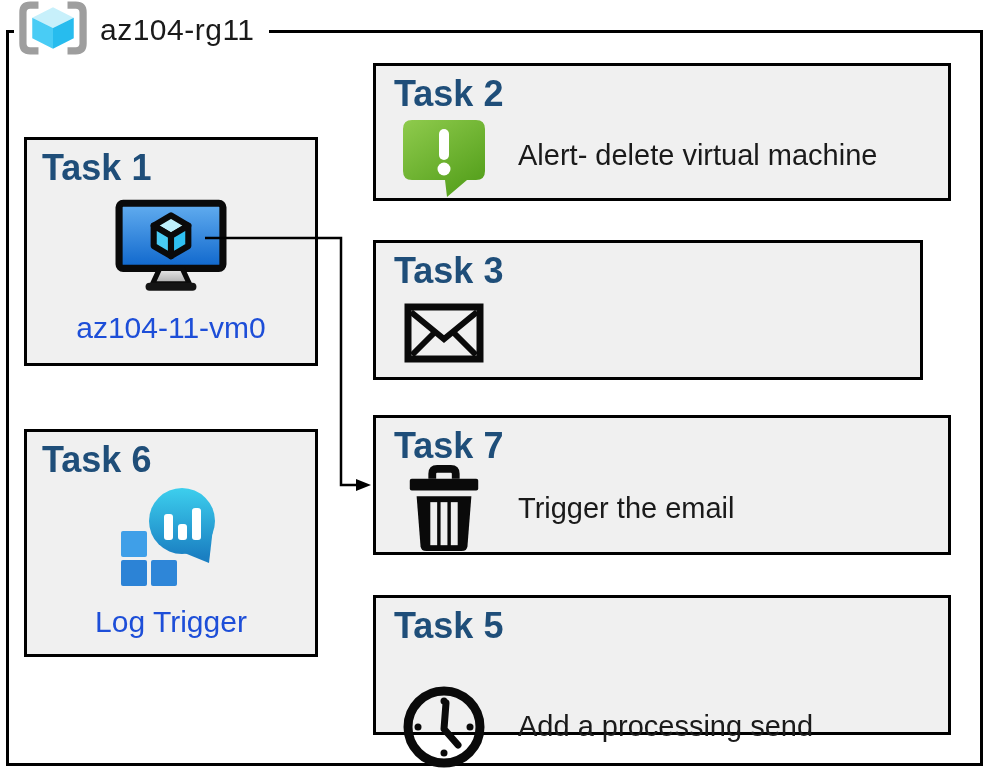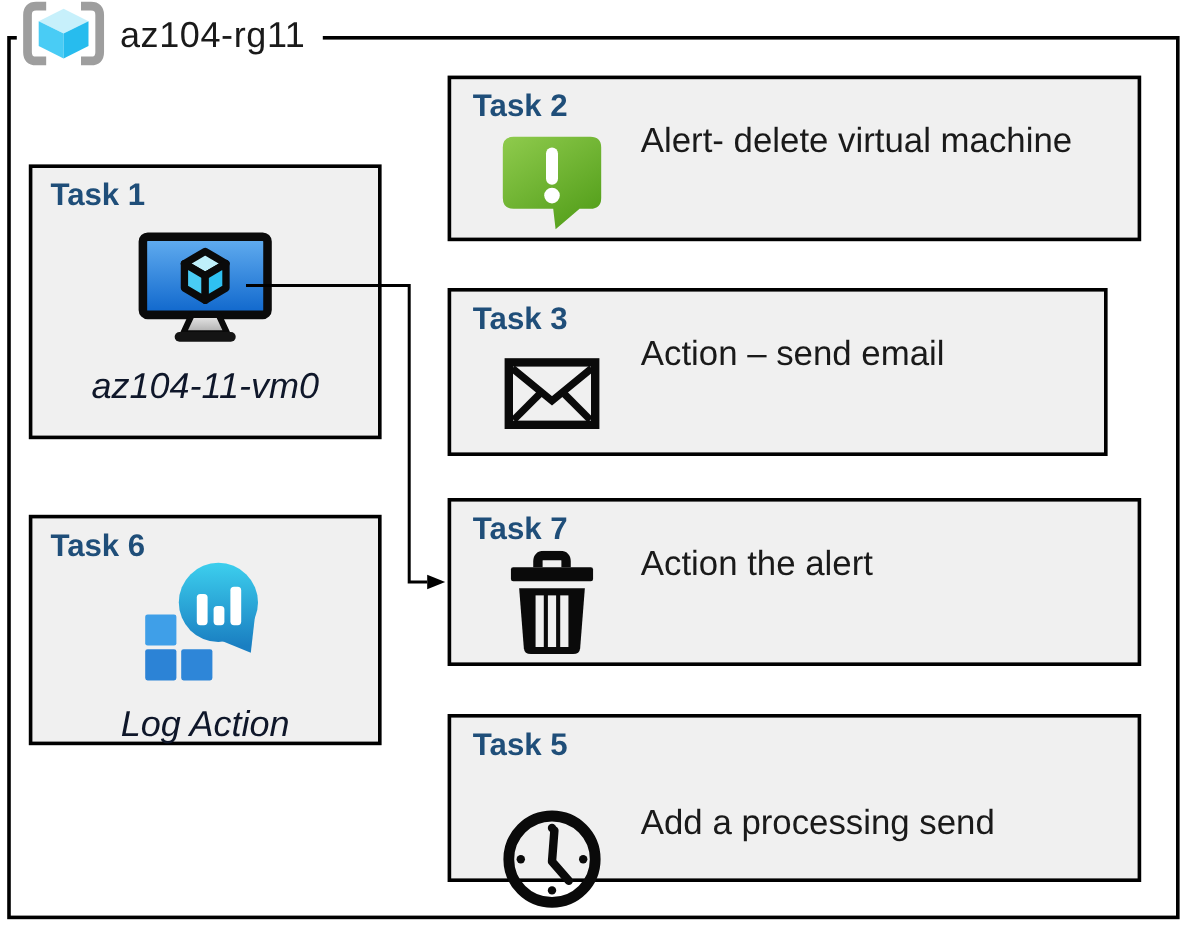--- a/index.html
+++ b/index.html
@@ -15,38 +15,38 @@
     position:absolute;left:14px;top:2px;height:56px;
     display:flex;align-items:center;gap:10px;background:#ffffff;
     padding:0 14px 0 2px;z-index:5;
   }
   .rg-title{font-size:30px;color:#1a1a1a;letter-spacing:0.5px;}
   .task-box{
     position:absolute;background:#f0f0f0;border:3px solid #000;
     box-sizing:border-box;display:flex;flex-direction:column;
   }
   .task-header{
-    font-weight:bold;font-size:26px;color:#1f4e79;line-height:1.05;
+    font-weight:bold;font-size:36px;color:#1f4e79;line-height:1.05;
   }
   .left-box .task-header{padding:9px 0 0 15px;}
   .right-box .task-header{padding:9px 0 0 18px;}
   .left-col{
     flex:1;display:flex;flex-direction:column;align-items:center;
     justify-content:center;gap:14px;padding-bottom:6px;
   }
-  .left-label{font-size:30px;color:#0f172a;font-style:italic;}
+  .left-label{font-size:30px;color:#1d4ed8;}
   .right-row{
-    flex:1;display:flex;padding-left:36px;gap:26px;
+    flex:1;display:flex;align-items:center;padding-left:20px;gap:26px;
   }
   .icon-cell{display:flex;align-items:center;justify-content:center;width:96px;flex:0 0 96px;}
   .right-label{font-size:29px;color:#1a1a1a;white-space:nowrap;}
   .arrow-overlay{position:absolute;left:0;top:0;width:992px;height:774px;pointer-events:none;z-index:4;}
   
   #task1{left:24px;top:137px;width:294px;height:229px;}
-  #task6{left:24px;top:429px;width:294px;height:192px;}
+  #task6{left:24px;top:429px;width:294px;height:228px;}
   #task2{left:373px;top:63px;width:578px;height:138px;}
   #task3{left:373px;top:240px;width:550px;height:140px;}
   #task4{left:373px;top:415px;width:578px;height:140px;}
   #task5{left:373px;top:595px;width:578px;height:140px;gap:36px;}
 </style>
 </head>
 <body>
 
 <div class="canvas">
 
@@ -106,21 +106,21 @@
           <rect x="2" y="44" width="26" height="26" rx="2" fill="#3f9fe8"></rect>
           <rect x="2" y="73" width="26" height="26" rx="2" fill="#2c83d6"></rect>
           <rect x="32" y="73" width="26" height="26" rx="2" fill="#2e86d8"></rect>
           <circle cx="63" cy="34" r="33" fill="url(#bubGrad)"></circle>
           <polygon points="94,41 63,65 90,76" fill="url(#bubGrad)"></polygon>
           <rect x="45" y="27" width="9" height="26" rx="3" fill="#ffffff"></rect>
           <rect x="59" y="37" width="9" height="16" rx="3" fill="#ffffff"></rect>
           <rect x="73" y="21" width="9" height="32" rx="3" fill="#ffffff"></rect>
         </svg>
       </span>
-      <div class="left-label">Log Action</div>
+      <div class="left-label">Log Trigger</div>
     </div>
   </div>
 
   <div class="task-box right-box" id="task2">
     <div class="task-header">Task 2</div>
     <div class="right-row">
       <span class="icon-cell">
         <svg width="92" height="86" viewBox="0 0 92 86">
           <defs>
             <linearGradient id="grnGrad" x1="0" y1="0" x2="0.7" y2="1">
@@ -141,38 +141,37 @@
     <div class="task-header">Task 3</div>
     <div class="right-row">
       <span class="icon-cell">
         <svg width="80" height="60" viewBox="0 0 80 60">
           <rect x="4" y="4" width="72" height="52" fill="#f0f0f0" stroke="#0a0a0a" stroke-width="7"></rect>
           <polyline points="7,9 40,36 73,9" fill="none" stroke="#0a0a0a" stroke-width="6"></polyline>
           <line x1="8" y1="52" x2="31" y2="29" stroke="#0a0a0a" stroke-width="6"></line>
           <line x1="72" y1="52" x2="49" y2="29" stroke="#0a0a0a" stroke-width="6"></line>
         </svg>
       </span>
-      <div class="right-label">Action – send email</div>
     </div>
   </div>
 
   <div class="task-box right-box" id="task4">
     <div class="task-header">Task 7</div>
     <div class="right-row">
       <span class="icon-cell">
         <svg width="82" height="88" viewBox="0 0 82 90">
           <path d="M29 14 V9 Q29 4 34 4 H48 Q53 4 53 9 V14" fill="none" stroke="#0a0a0a" stroke-width="8"></path>
           <rect x="6" y="14" width="70" height="12" rx="2" fill="#0a0a0a"></rect>
           <path d="M13 32 H69 L65 83 Q64.5 88 59 88 H23 Q17.5 88 17 83 Z" fill="#0a0a0a"></path>
           <rect x="27" y="38" width="7" height="44" fill="#f0f0f0"></rect>
           <rect x="37.5" y="38" width="7" height="44" fill="#f0f0f0"></rect>
           <rect x="48" y="38" width="7" height="44" fill="#f0f0f0"></rect>
         </svg>
       </span>
-      <div class="right-label">Action the alert</div>
+      <div class="right-label">Trigger the email</div>
     </div>
   </div>
 
   <div class="task-box right-box" id="task5">
     <div class="task-header">Task 5</div>
     <div class="right-row">
       <span class="icon-cell">
         <svg width="92" height="92" viewBox="0 0 92 92">
           <circle cx="46" cy="46" r="36" fill="none" stroke="#0a0a0a" stroke-width="9"></circle>
           <circle cx="46" cy="20" r="3.5" fill="#0a0a0a"></circle>

